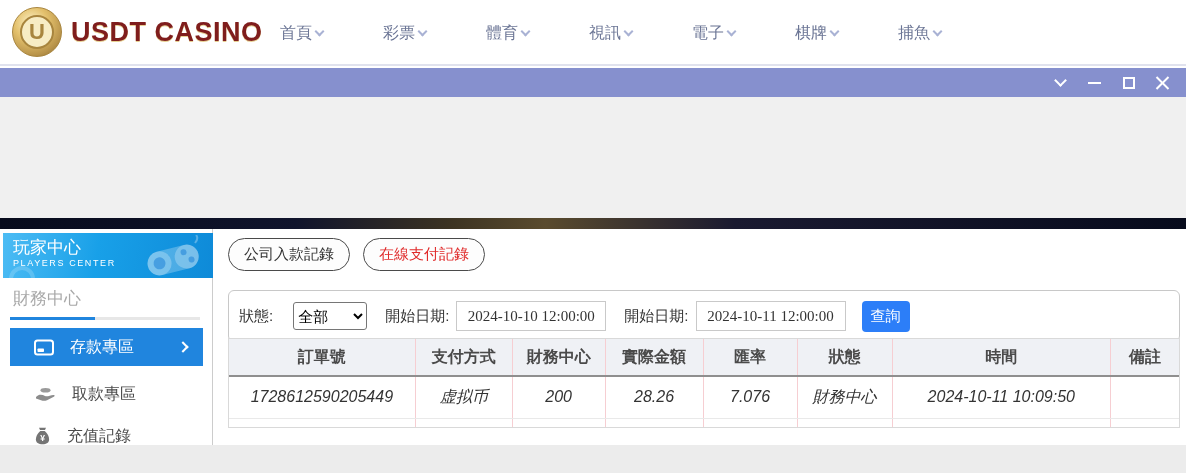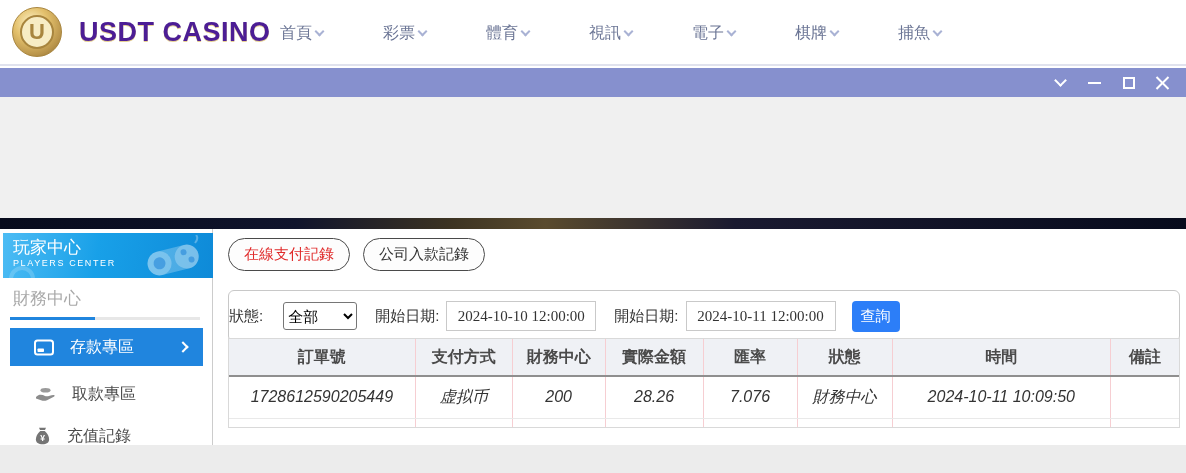--- a/index.html
+++ b/index.html
@@ -23,21 +23,21 @@
     background:radial-gradient(circle at 38% 32%, #fdf3c8 0%, #e3c06c 38%, #b8934a 72%, #7e612c 100%);
     display:flex; align-items:center; justify-content:center;
     border:1px solid #a8853e;
   }
   .logo-inner {
     width:34px; height:34px; border-radius:50%;
     background:#f7ecc4; border:2px solid #a8853e;
     display:flex; align-items:center; justify-content:center;
     font-weight:bold; font-size:22px; color:#a8853e;
   }
-  .logo-text { font-size:27px; font-weight:800; letter-spacing:.5px; color:#4c1d95; text-shadow:0 1px 0 #e7d193;margin-left:8px; }
+  .logo-text { font-size:27px; font-weight:800; letter-spacing:.5px; color:#7f1d1d; text-shadow:0 1px 0 #e7d193; }
 
   .nav { position:absolute; left:250px; top:0; height:66px; display:flex; align-items:center; }
   .nav-item { width:103px; display:flex; align-items:center; justify-content:center; gap:4px;
     font-size:16px; color:#6b7595; cursor:pointer; }
   .chev-down { width:7px; height:7px; border-right:2px solid #a9b2d4; border-bottom:2px solid #a9b2d4;
     transform:rotate(45deg); margin-top:-4px; }
 
   
   .titlebar { position:absolute; left:0; top:68px; width:1186px; height:29px; background:#8690ce;
     display:flex; align-items:center; justify-content:flex-end; gap:19px; padding-right:16px; }
@@ -82,21 +82,21 @@
 
   
   .main { position:absolute; left:228px; top:0; width:952px; height:216px; }
   .tabs { position:absolute; left:0; top:9px; display:flex; gap:13px; }
   .tab { height:33px; padding:0 15px; border:1.5px solid #4a4a4a; border-radius:17px;
     background:#fdfdfd; display:flex; align-items:center; font-size:15px; color:#333; cursor:pointer; }
   .tab.active { color:#e02b2b; }
 
   .filter-panel { position:absolute; left:0; top:61px; width:952px; height:52px;
     border:1px solid #c8c8c8; border-radius:6px; background:#fff;
-    display:flex; align-items:center; }
+    display:flex; align-items:center; padding-left:10px; }
   .f-label { font-size:15px; color:#333; }
   .status-select { margin-left:20px; width:74px; height:28px; font-size:15px;
     border:1px solid #767676; border-radius:3px; background:#fff;
     font-family:"Liberation Sans", sans-serif; }
   .ml18 { margin-left:18px; }
   .date-input { margin-left:7px; width:150px; height:30px; border:1px solid #c9c9c9; border-radius:0;
     font-size:15px; color:#333; text-align:center; font-family:Liberation Serif, serif; }
   .search-btn { margin-left:16px; width:48px; height:31px; background:#2c7ef8; color:#fff;
     border:none; border-radius:4px; font-size:15px; cursor:pointer; font-family:"Liberation Sans", sans-serif; }
 
@@ -222,22 +222,22 @@
         <path d="M5.8 4 L10.2 4 C13.2 6.6 14.6 9.6 14.6 12.4 C14.6 15.5 12 17.2 8 17.2 C4 17.2 1.4 15.5 1.4 12.4 C1.4 9.6 2.8 6.6 5.8 4 Z" fill="#757575"></path>
         <text x="8" y="14.2" font-size="8.5" fill="#fff" text-anchor="middle" font-weight="bold" font-family="Liberation Sans, sans-serif">¥</text>
       </svg>
       <span>充值記錄</span>
     </div>
   </div>
 
   <div class="main">
 
     <div class="tabs">
+      <div class="tab">公司入款記錄</div>
       <div class="tab active">在線支付記錄</div>
-      <div class="tab">公司入款記錄</div>
     </div>
 
     <div class="filter-panel">
       <span class="f-label">狀態:</span>
       <select class="status-select">
         <option>全部</option>
       </select>
       <span class="f-label ml18">開始日期:</span>
       <input class="date-input" value="2024-10-10 12:00:00" style="">
       <span class="f-label ml18">開始日期:</span>

